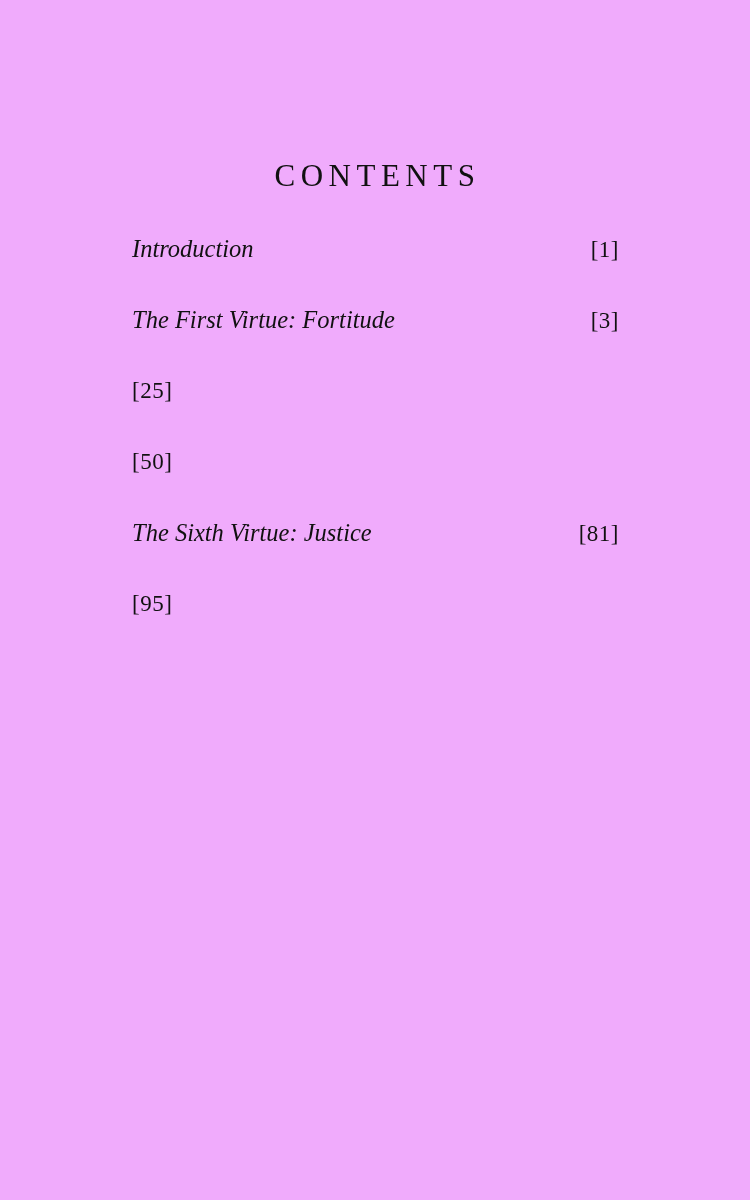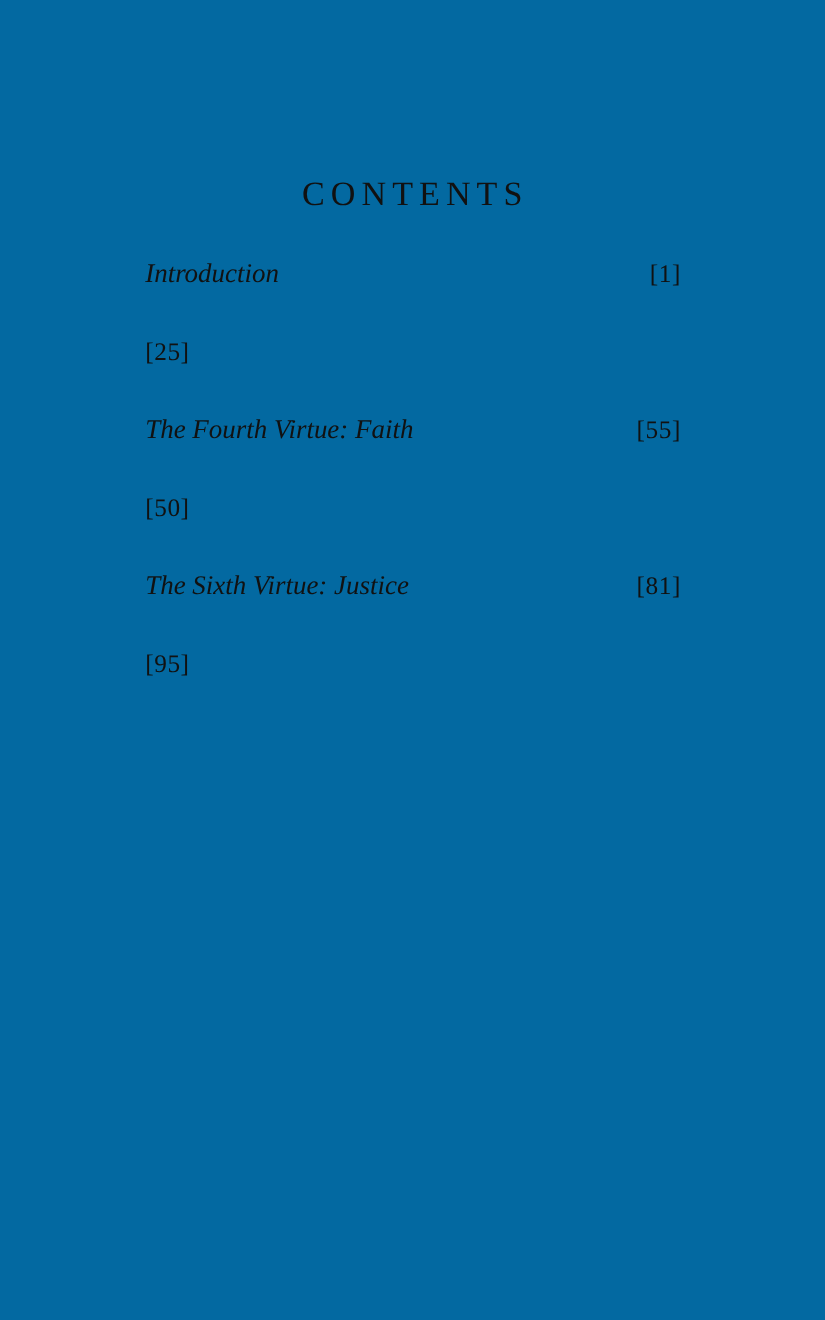--- a/index.html
+++ b/index.html
@@ -13,21 +13,21 @@
       position: relative;
       overflow: hidden;
       font-family: "Liberation Serif", "DejaVu Serif", serif;
       color: #111111;
     }
     .page {
       position: absolute;
       left: 0; top: 0;
       width: 750px;
       height: 1200px;
-      background: #0369a1;
+      background: #f0abfc;
     }
     .heading {
       position: absolute;
       top: 158px;
       left: 0;
       width: 750px;
       text-align: center;
       font-size: 31px;
       letter-spacing: 5.5px;
       padding-left: 5px;
@@ -68,25 +68,25 @@
 
 <div class="page">
   <h1 class="heading">CONTENTS</h1>
 
   <ul class="toc">
     <li class="toc-entry">
       <span class="toc-title">Introduction</span>
       <span class="toc-page">[1]</span>
     </li>
     <li class="toc-entry">
-      <span class="toc-page">[25]</span>
+      <span class="toc-title">The First Virtue: Fortitude</span>
+      <span class="toc-page">[3]</span>
     </li>
     <li class="toc-entry">
-      <span class="toc-title">The Fourth Virtue: Faith</span>
-      <span class="toc-page">[55]</span>
+      <span class="toc-page">[25]</span>
     </li>
     <li class="toc-entry">
       <span class="toc-page">[50]</span>
     </li>
     <li class="toc-entry">
       <span class="toc-title">The Sixth Virtue: Justice</span>
       <span class="toc-page">[81]</span>
     </li>
     <li class="toc-entry">
       <span class="toc-page">[95]</span>

